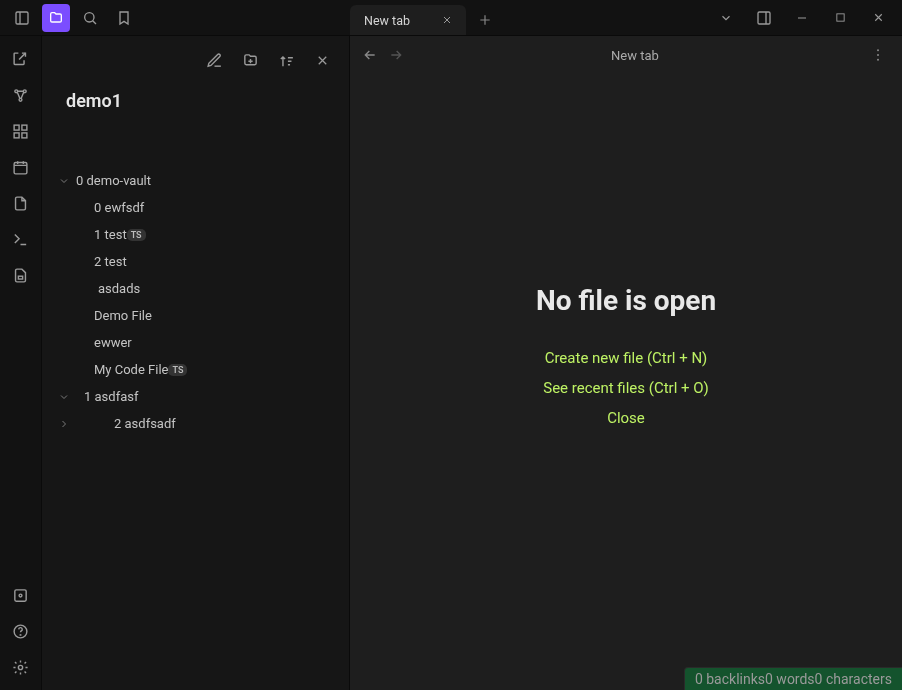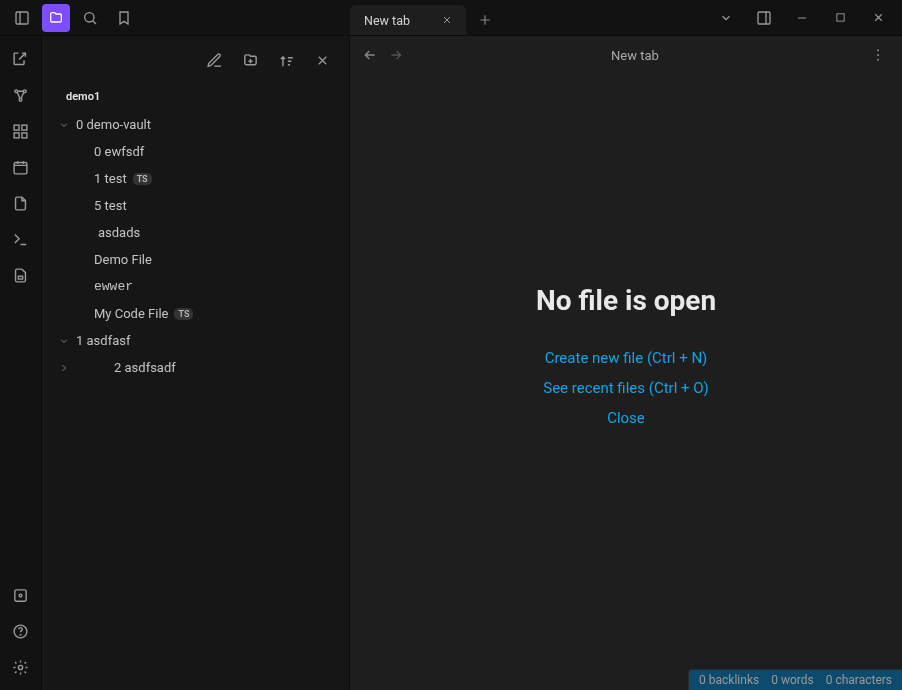--- a/index.html
+++ b/index.html
@@ -98,21 +98,21 @@
   padding: 0 14px;
   margin-top: 4px;
 }
 .sb-icon {
   width: 26px; height: 26px;
   display: flex; align-items: center; justify-content: center;
   color: #9a9a9a;
 }
 .vault-title {
   font-weight: 600;
-  font-size: 11px;
+  font-size: 18px;
   color: #e6e6e6;
   padding: 10px 0 8px 24px;
 }
 .tree { padding: 0 6px; }
 .tree-row {
   display: flex; align-items: center;
   height: 27px;
   border-radius: 4px;
   color: #c4c4c4;
   font-size: 13px;
@@ -124,21 +124,20 @@
   flex-shrink: 0;
 }
 .chev.blank { visibility: hidden; }
 .badge {
   font-size: 9px;
   font-weight: 600;
   background: #333;
   color: #bbb;
   border-radius: 5px;
   padding: 1px 4px;
-  margin-left: 6px;
 }
 .main {
   flex: 1;
   background: #1e1e1e;
   display: flex; flex-direction: column;
   position: relative;
 }
 .main-header {
   height: 38px;
   display: flex; align-items: center;
@@ -164,36 +163,36 @@
   gap: 0;
   transform: translateY(-24px);
 }
 .empty-title {
   font-size: 28px;
   font-weight: 700;
   color: #e8e8e8;
   margin-bottom: 26px;
 }
 .empty-link {
-  color: #0ea5e9;
+  color: #bef264;
   font-size: 15px;
   padding: 6px 0;
   cursor: pointer;
 }
 .statusbar {
   position: absolute;
   bottom: 0; right: 0;
-  background: #0c4a6e;
+  background: #14532d;
   border: 1px solid #2a2a2a;
   border-right: none;
   border-bottom: none;
   border-radius: 4px 0 0 0;
-  font-size: 12px;
+  font-size: 14px;
   color: #9a9a9a;
-  display: flex; gap: 12px;
+  display: flex; 
   padding: 3px 10px;
 }
 svg { display: block; }
 </style>
 </head>
 <body>
 
 <div class="titlebar">
   <div class="titlebar-left">
     <div class="tb-icon">
@@ -357,21 +356,21 @@
           </svg>
       </div>
       <div class="sb-icon">
         <svg width="15" height="15" viewBox="0 0 24 24" fill="none" stroke="currentColor" stroke-width="2">
             <path d="M6 6l12 12M18 6L6 18"></path>
           </svg>
       </div>
     </div>
     <div class="vault-title">demo1</div>
     <div class="tree" id="tree">
-        <div class="tree-row" style="padding-left: 8px;">
+        <div class="tree-row" style="padding-left: 8px; margin-top: 48px;">
           <span class="chev">
             <svg width="12" height="12" viewBox="0 0 24 24" fill="none" stroke="currentColor" stroke-width="2">
               <path d="M6 9l6 6 6-6"></path>
             </svg>
           </span>
           <span style="margin-left: 4px;">0 demo-vault</span>
         </div>
         <div class="tree-row" style="padding-left: 26px;">
           <span class="chev blank">
             <svg width="12" height="12" viewBox="0 0 24 24" fill="none" stroke="currentColor" stroke-width="2">
@@ -388,21 +387,21 @@
           </span>
           <span style="margin-left: 4px;">1 test</span>
           <span class="badge">TS</span>
         </div>
         <div class="tree-row" style="padding-left: 26px;">
           <span class="chev blank">
             <svg width="12" height="12" viewBox="0 0 24 24" fill="none" stroke="currentColor" stroke-width="2">
               <path d="M9 6l6 6-6 6"></path>
             </svg>
           </span>
-          <span style="margin-left: 4px;">5 test</span>
+          <span style="margin-left: 4px;">2 test</span>
         </div>
         <div class="tree-row" style="padding-left: 26px;">
           <span class="chev blank">
             <svg width="12" height="12" viewBox="0 0 24 24" fill="none" stroke="currentColor" stroke-width="2">
               <path d="M9 6l6 6-6 6"></path>
             </svg>
           </span>
           <span style="margin-left: 8px;">asdads</span>
         </div>
         <div class="tree-row" style="padding-left: 26px;">
@@ -412,32 +411,32 @@
             </svg>
           </span>
           <span style="margin-left: 4px;">Demo File</span>
         </div>
         <div class="tree-row" style="padding-left: 26px;">
           <span class="chev blank">
             <svg width="12" height="12" viewBox="0 0 24 24" fill="none" stroke="currentColor" stroke-width="2">
               <path d="M9 6l6 6-6 6"></path>
             </svg>
           </span>
-          <span style="margin-left: 4px; font-family: Liberation Mono, monospace;">ewwer</span>
+          <span style="margin-left: 4px;">ewwer</span>
         </div>
         <div class="tree-row" style="padding-left: 26px;">
           <span class="chev blank">
             <svg width="12" height="12" viewBox="0 0 24 24" fill="none" stroke="currentColor" stroke-width="2">
               <path d="M9 6l6 6-6 6"></path>
             </svg>
           </span>
           <span style="margin-left: 4px;">My Code File</span>
           <span class="badge">TS</span>
         </div>
-        <div class="tree-row" style="padding-left: 8px;">
+        <div class="tree-row" style="padding-left: 8px; gap: 8px;">
           <span class="chev">
             <svg width="12" height="12" viewBox="0 0 24 24" fill="none" stroke="currentColor" stroke-width="2">
               <path d="M6 9l6 6 6-6"></path>
             </svg>
           </span>
           <span style="margin-left: 4px;">1 asdfasf</span>
         </div>
         <div class="tree-row" style="padding-left: 8px; gap: 38px;">
           <span class="chev">
             <svg width="12" height="12" viewBox="0 0 24 24" fill="none" stroke="currentColor" stroke-width="2">

